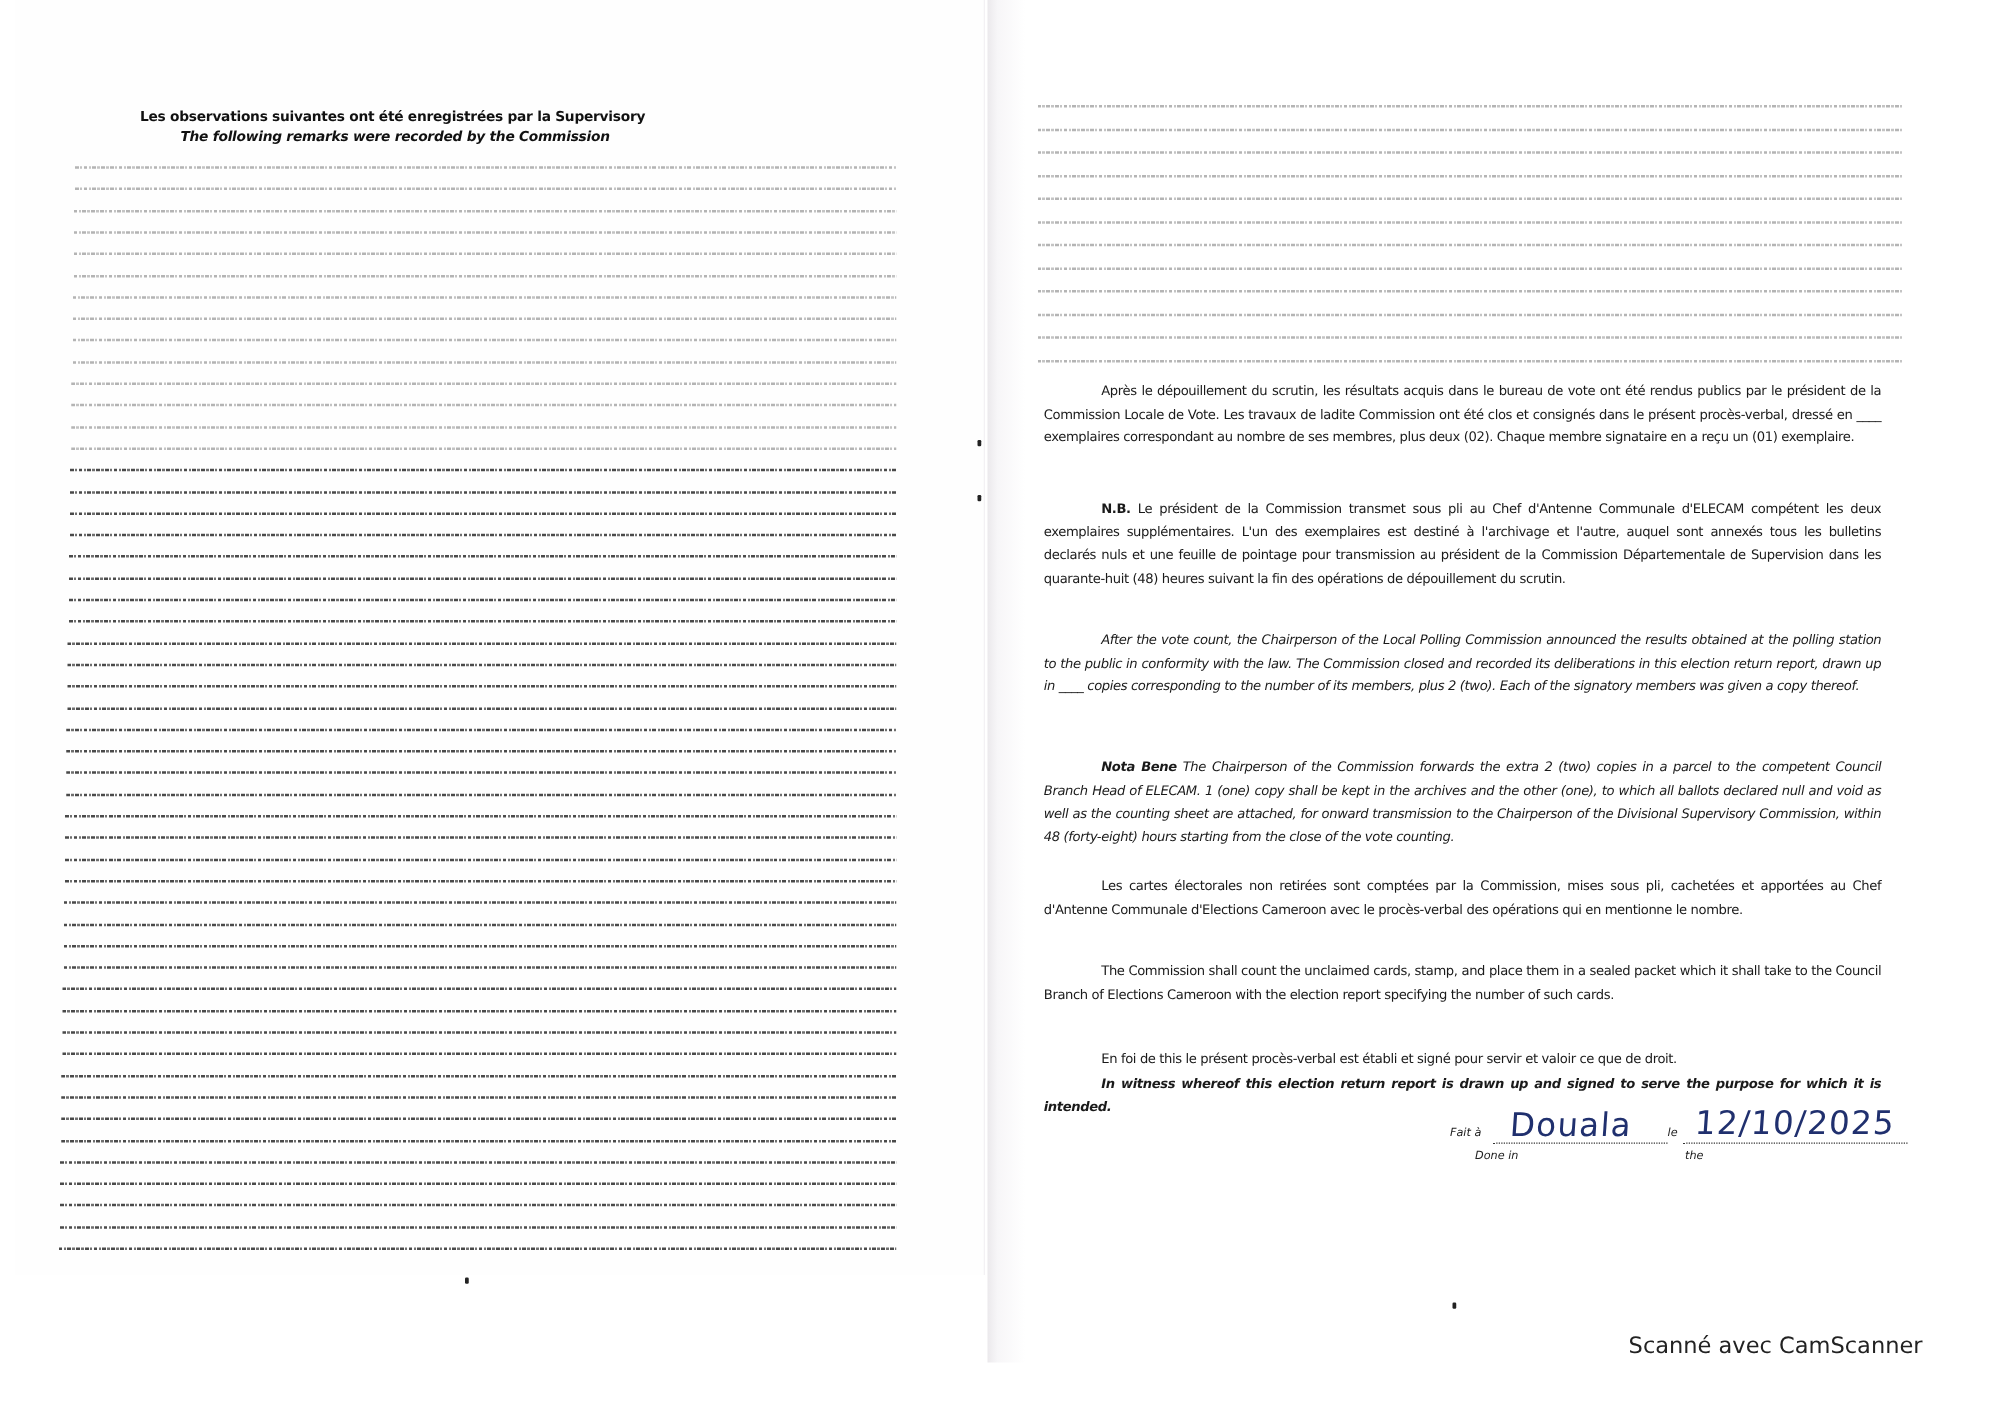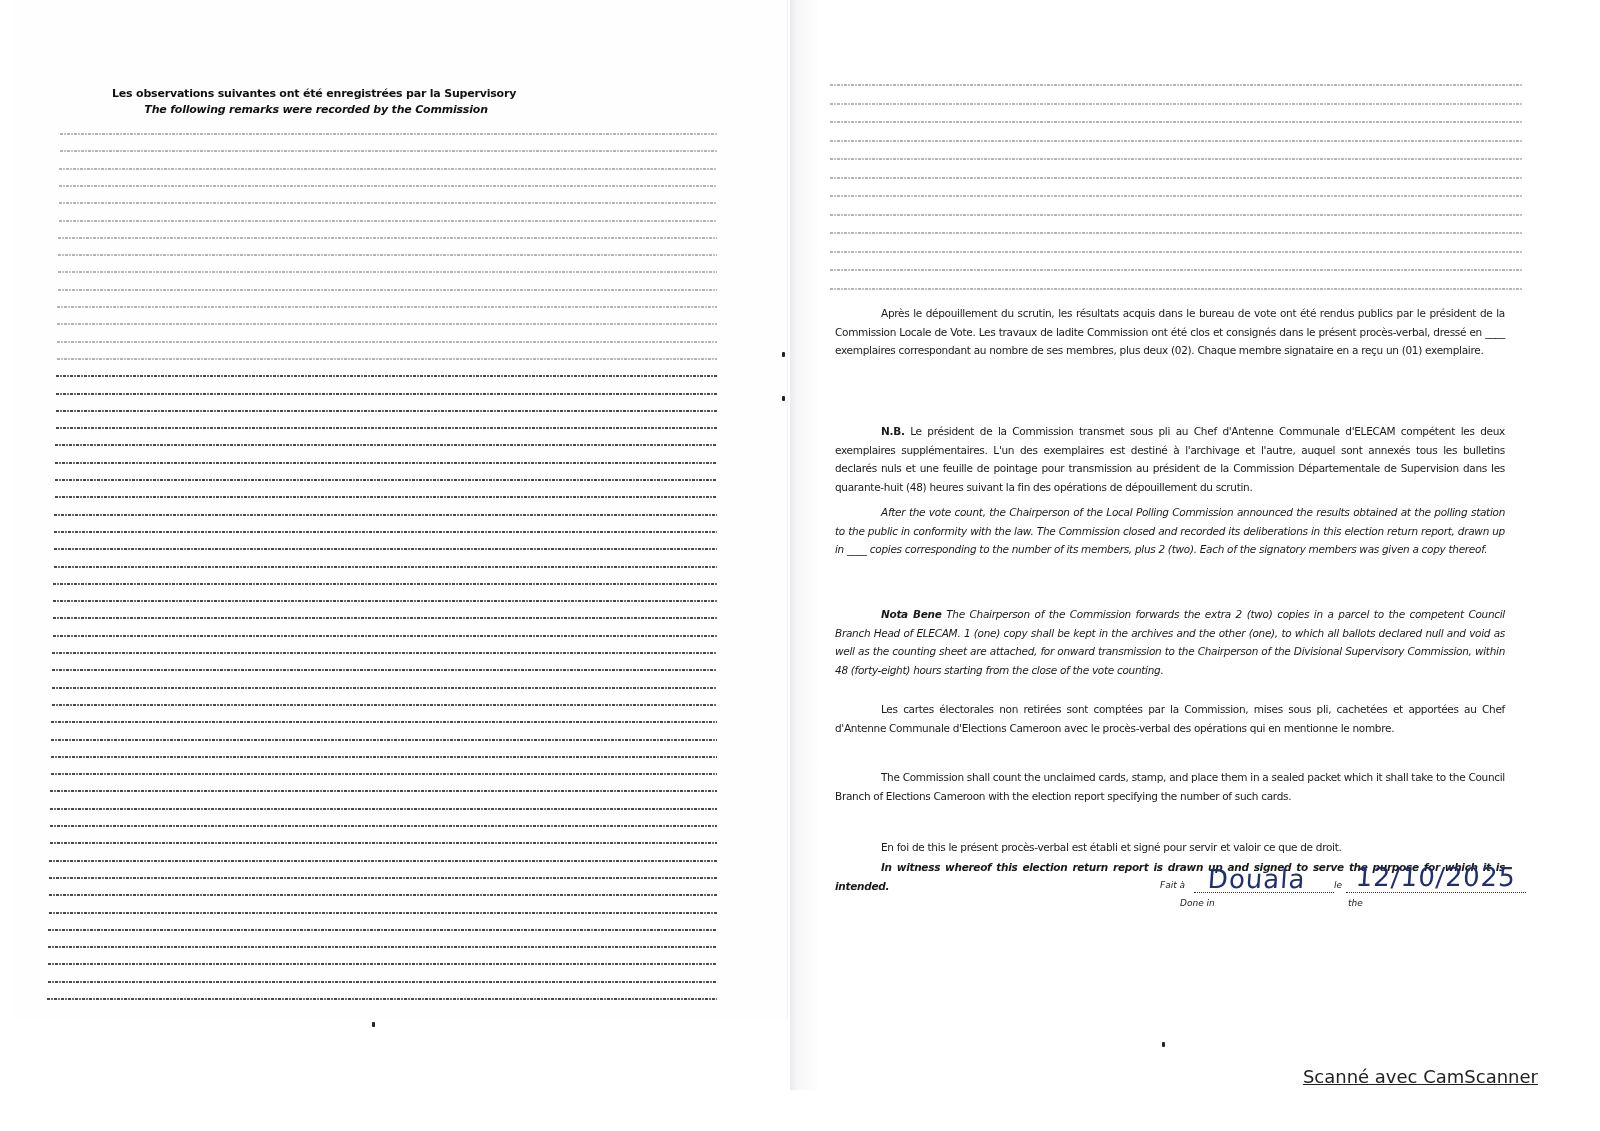--- a/index.html
+++ b/index.html
@@ -32,33 +32,32 @@
   .dot-line.light { opacity: 0.35; }
   .body-text {
     position: absolute; left: 835px; width: 670px;
     font-family: "DejaVu Sans", sans-serif; font-size: 10.5px; color: #1a1a1a;
     line-height: 18.5px; text-align: justify; letter-spacing: -0.3px;
   }
   .body-text p { margin: 0; text-indent: 46px; }
   .body-text.italic { font-style: italic; }
   .body-text b { font-weight: bold; }
   .sign-row {
-    position: absolute; left: 1160px; top: 868px; width: 390px; height: 50px;
+    position: absolute; left: 1160px; top: 890px; width: 390px; height: 50px;
     font-family: "DejaVu Sans", sans-serif;
   }
   .sign-label { position: absolute; font-size: 9px; font-style: italic; color: #222; }
   .handwriting {
     position: absolute; font-family: "DejaVu Sans", sans-serif; color: #20306e;
     font-size: 26px; letter-spacing: 1px; transform: skewX(-4deg);
   }
   .underline { position: absolute; border-bottom: 1px dotted #333; height: 0; }
   .watermark {
     position: absolute; right: 62px; top: 1066px; font-size: 18px; color: #222;
     font-family: "DejaVu Sans", sans-serif;
-    text-decoration: underline;
   }
   .speck { position: absolute; width: 3px; height: 5px; background: #222; border-radius: 1px; }
 </style>
 </head>
 <body>
 
 <div class="page-left"></div>
 <div class="page-right"></div>
 
 <div class="heading">
@@ -131,21 +130,21 @@
     <div class="dot-line light" style="top: 232px; left: 830px; width: 692px;"></div>
     <div class="dot-line light" style="top: 250.5px; left: 830px; width: 692px;"></div>
     <div class="dot-line light" style="top: 269px; left: 830px; width: 692px;"></div>
     <div class="dot-line light" style="top: 287.5px; left: 830px; width: 692px;"></div>
   </div>
 
 <div class="body-text" style="top:304px;">
   <p>Après le dépouillement du scrutin, les résultats acquis dans le bureau de vote ont été rendus publics par le président de la Commission Locale de Vote. Les travaux de ladite Commission ont été clos et consignés dans le présent procès-verbal, dressé en ____ exemplaires correspondant au nombre de ses membres, plus deux (02). Chaque membre signataire en a reçu un (01) exemplaire.</p>
 </div>
 
-<div class="body-text" style="top:398px;margin-top:24px;">
+<div class="body-text" style="top:398px;">
   <p><b>N.B.</b> <span>Le président de la Commission transmet sous pli au Chef d'Antenne Communale d'ELECAM compétent les deux exemplaires supplémentaires. L'un des exemplaires est destiné à l'archivage et l'autre, auquel sont annexés tous les bulletins declarés nuls et une feuille de pointage pour transmission au président de la Commission Départementale de Supervision dans les quarante-huit (48) heures suivant la fin des opérations de dépouillement du scrutin.</span></p>
 </div>
 
 <div class="body-text italic" style="top:503px;">
   <p>After the vote count, the Chairperson of the Local Polling Commission announced the results obtained at the polling station to the public in conformity with the law. The Commission closed and recorded its deliberations in this election return report, drawn up in ____ copies corresponding to the number of its members, plus 2 (two). Each of the signatory members was given a copy thereof.</p>
 </div>
 
 <div class="body-text italic" style="top:605px;">
   <p><b>Nota Bene</b> <span>The Chairperson of the Commission forwards the extra 2 (two) copies in a parcel to the competent Council Branch Head of ELECAM. 1 (one) copy shall be kept in the archives and the other (one), to which all ballots declared null and void as well as the counting sheet are attached, for onward transmission to the Chairperson of the Divisional Supervisory Commission, within 48 (forty-eight) hours starting from the close of the vote counting.</span></p>
 </div>

